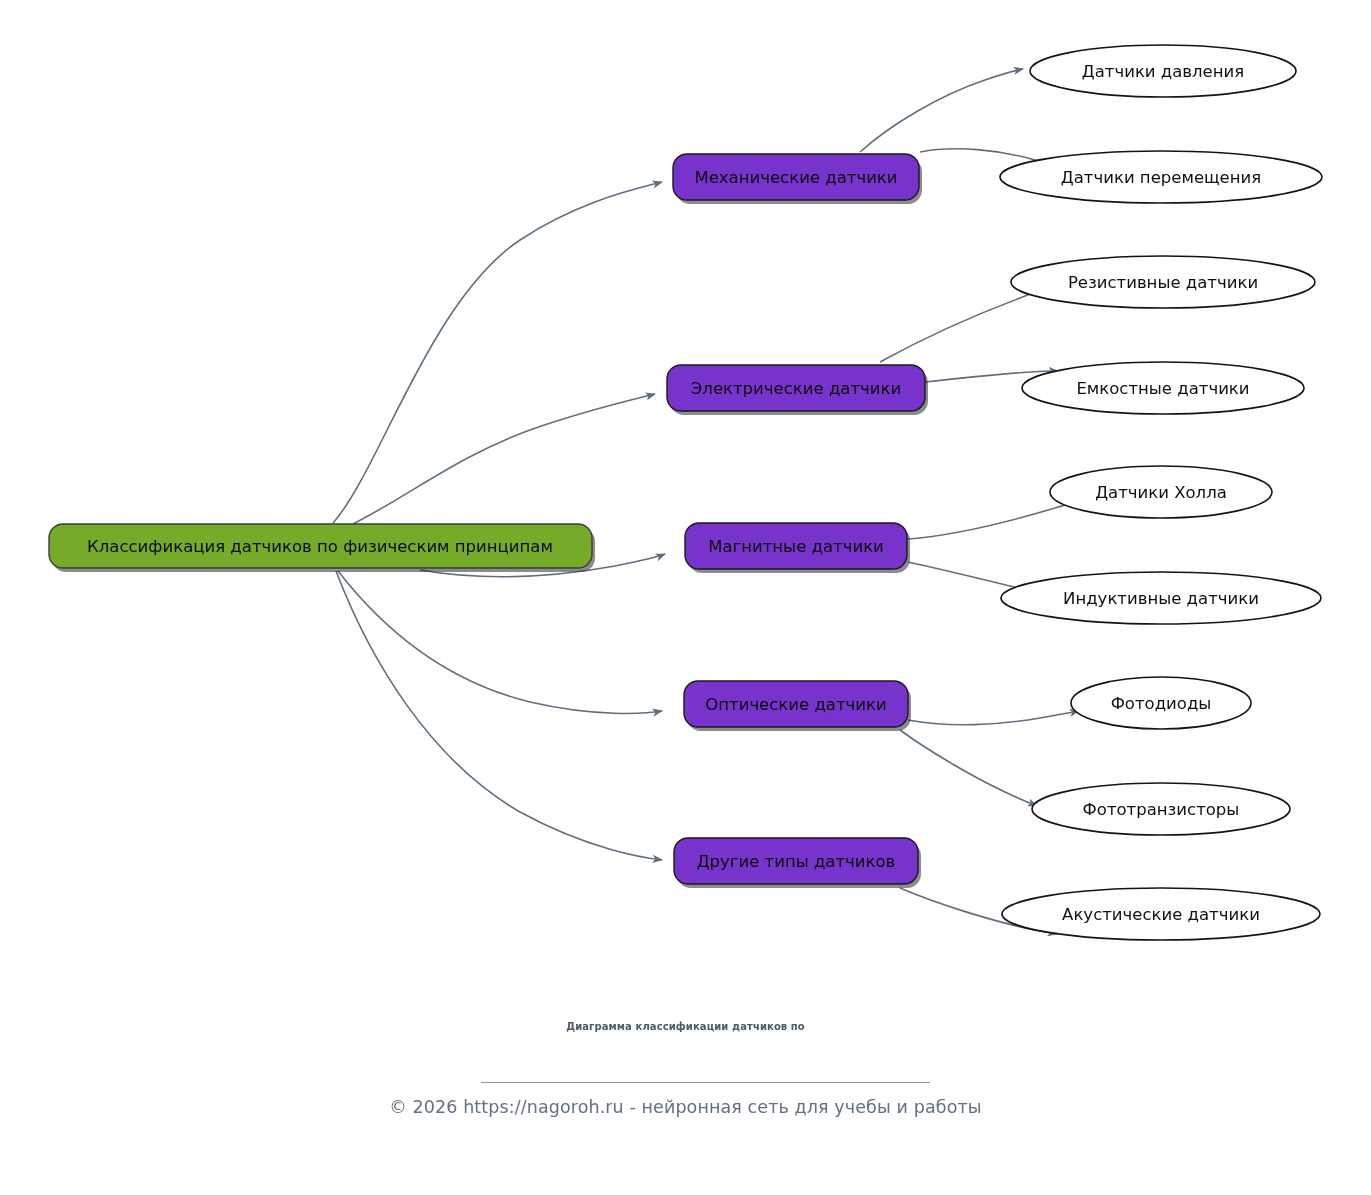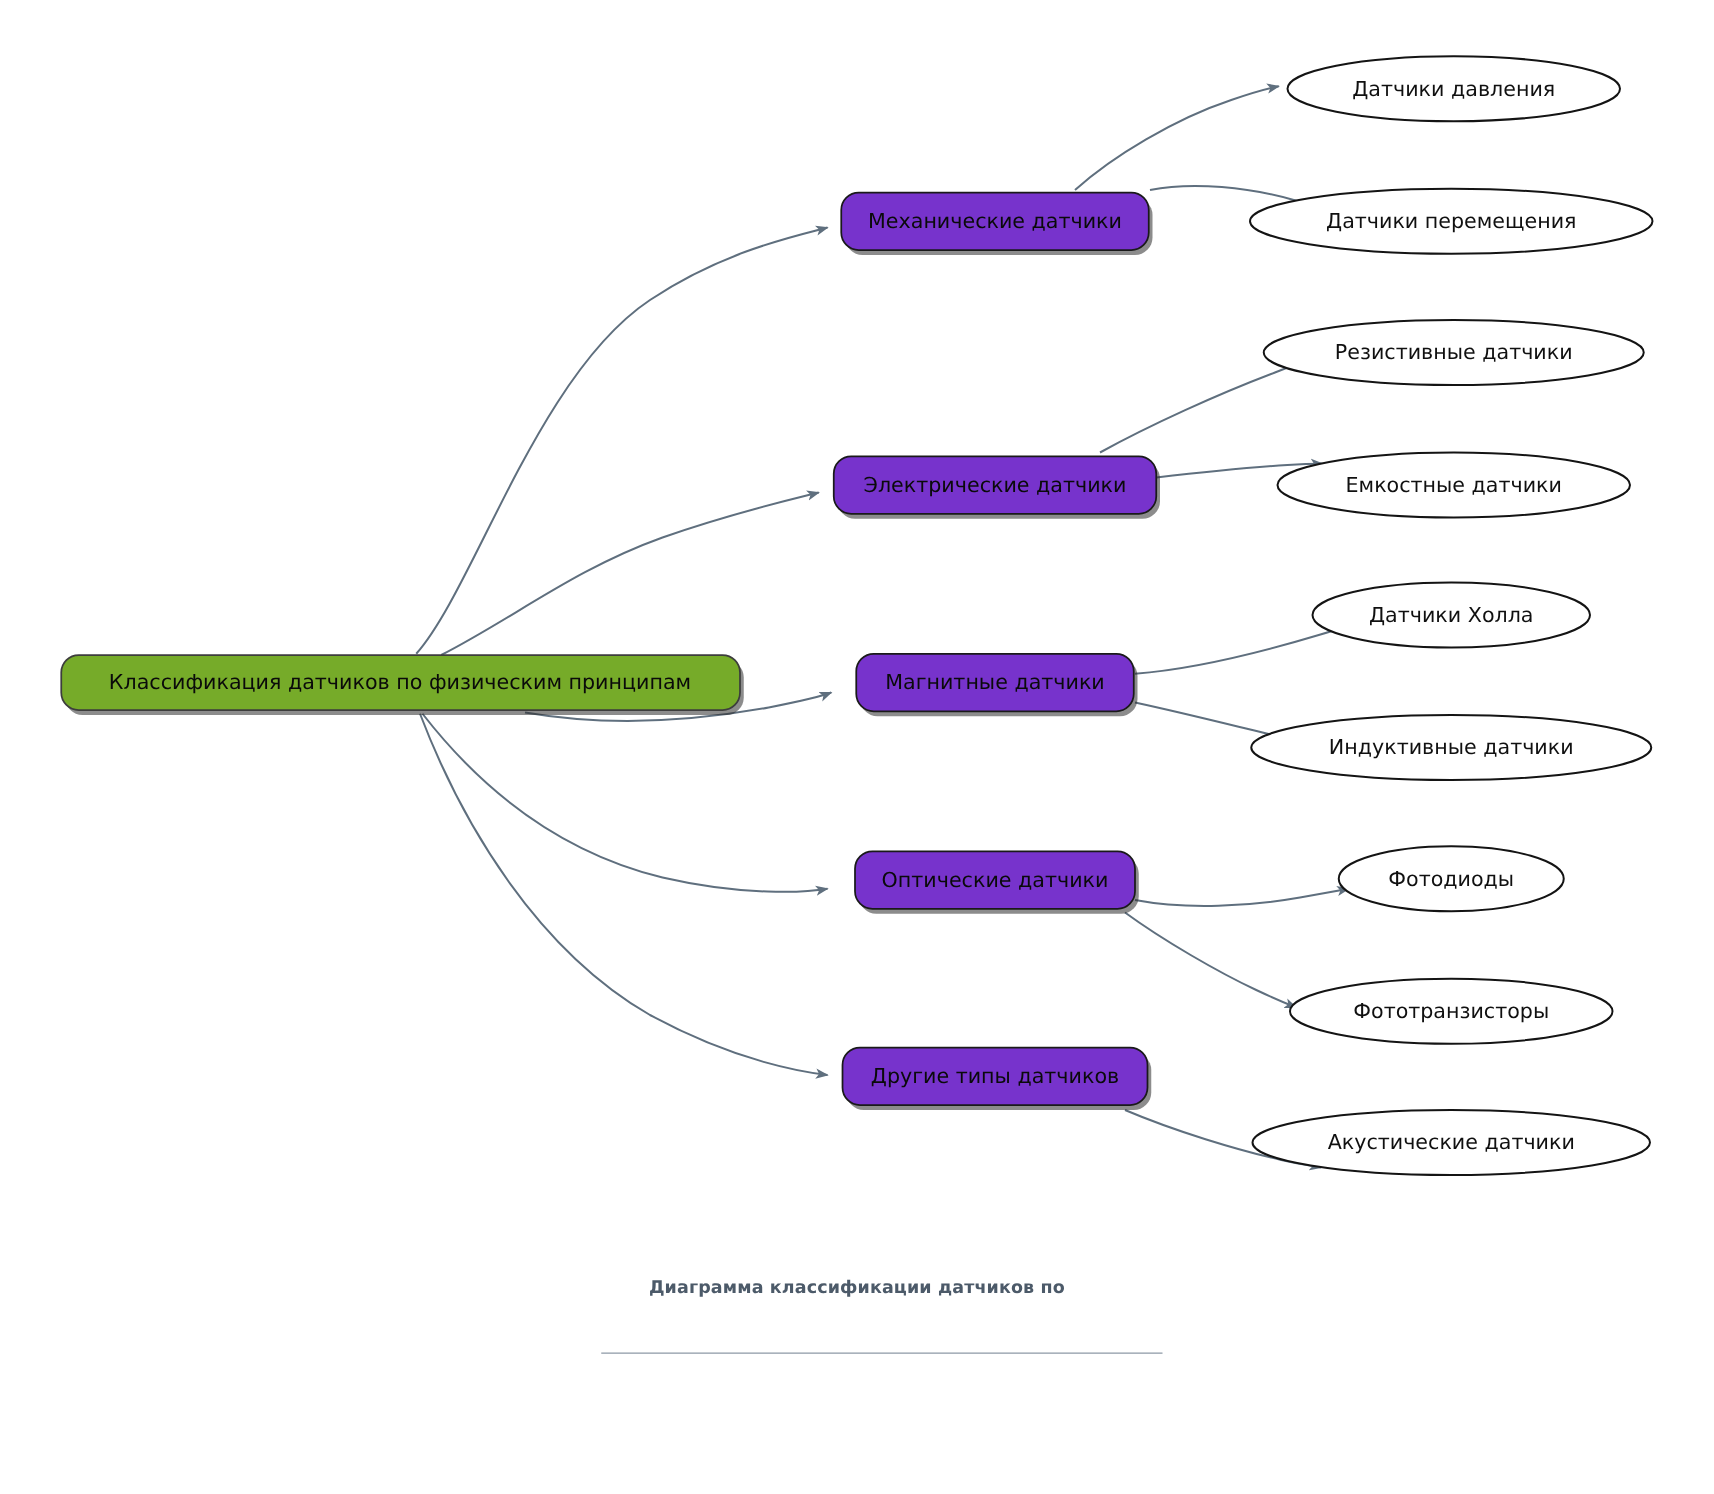--- a/index.html
+++ b/index.html
@@ -75,21 +75,21 @@
   }
   .caption-block {
     position: absolute;
     left: 0;
     width: 1371px;
     text-align: center;
   }
   #figure-caption {
     top: 1020px;
     font-family: "DejaVu Sans", sans-serif;
-    font-size: 14px;
+    font-size: 10px;
     font-weight: bold;
     color: #4c5a69;
     line-height: 1.45;
     letter-spacing: 0.1px;
   }
   #caption-rule {
     position: absolute;
     top: 1082px;
     left: 481px;
     width: 449px;
@@ -229,14 +229,15 @@
       <text class="node-label-leaf" x="1161" y="915">Акустические датчики</text>
     </g>
   </svg>
 
   <div class="caption-block" id="figure-caption">
     <div>Диаграмма классификации датчиков по</div>
   </div>
 
   <div id="caption-rule"></div>
 
+  <div class="caption-block" id="footer-credit">© 2026 https://nagoroh.ru - нейронная сеть для учебы и работы</div>
 
 </div>
 
 </body></html>

